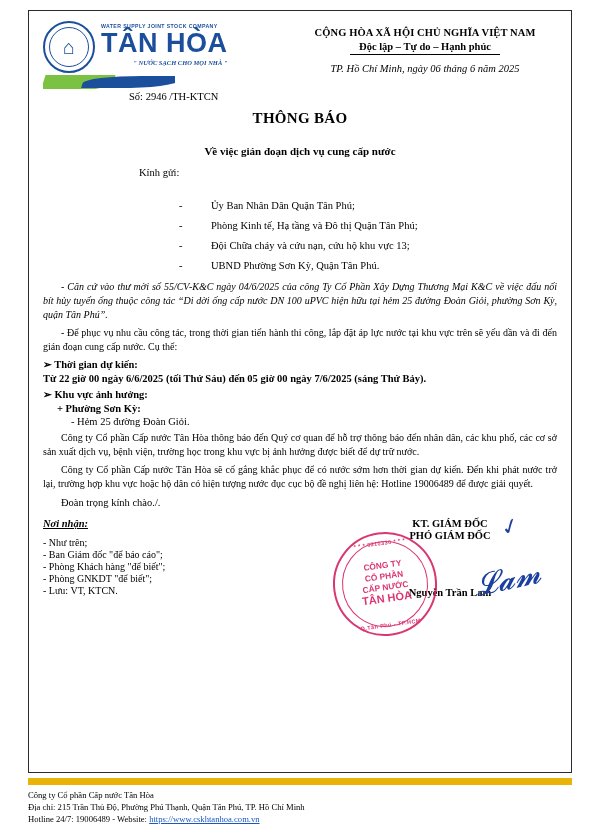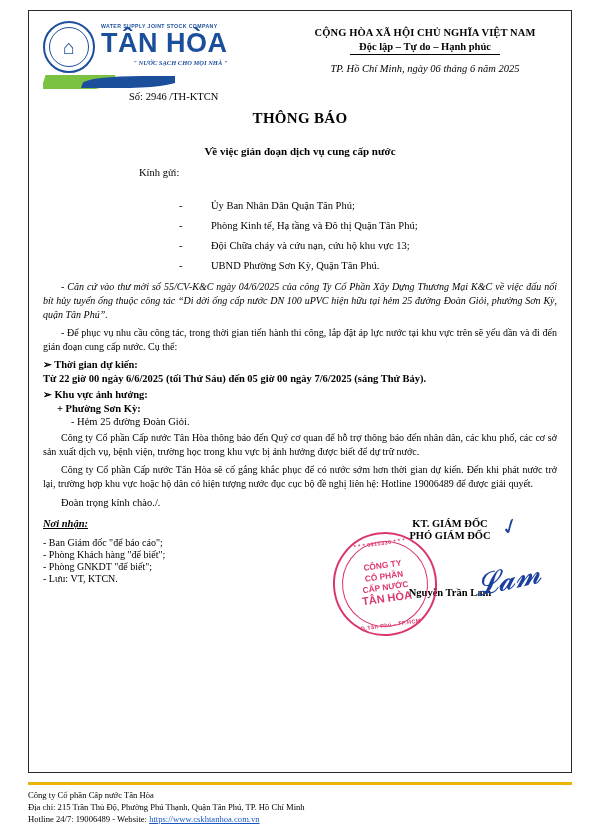--- a/index.html
+++ b/index.html
@@ -171,21 +171,21 @@
     font-style:italic;
   }
   .ink2 {
     position:absolute; right:38px; top:-4px;
     font-size:22px; color:#1a3fa0; transform:rotate(-20deg);
   }
 
   
   .footer {
     position:absolute; left:28px; right:28px; bottom:8px;
-    border-top:3px solid #eab308;
+    border-top:7px solid #eab308;
     padding-top:4px;
     font-size:8.6px; line-height:12px;
     font-family:"Liberation Serif", serif;
   }
   .footer a { color:#1a56c4; text-decoration:underline; }
 </style>
 </head>
 <body>
 
 <div class="page">
@@ -243,20 +243,21 @@
 
       <p class="para ind">Công ty Cổ phần Cấp nước Tân Hòa thông báo đến Quý cơ quan để hỗ trợ thông báo đến nhân dân, các khu phố, các cơ sở sản xuất dịch vụ, bệnh viện, trường học trong khu vực bị ảnh hưởng được biết để dự trữ nước.</p>
       <p class="para ind">Công ty Cổ phần Cấp nước Tân Hòa sẽ cố gắng khắc phục để có nước sớm hơn thời gian dự kiến. Đến khi phát nước trở lại, trường hợp khu vực hoặc hộ dân có hiện tượng nước đục cục bộ đề nghị liên hệ: Hotline 19006489 để được giải quyết.</p>
       <p class="closing">Đoàn trọng kính chào./.</p>
     </div>
 
     <div class="sigrow">
       <div class="noinhan">
         <div class="noinhan-t"><u>Nơi nhận:</u></div>
         <ul>
+          <li>Như trên;</li>
           <li>Ban Giám đốc "để báo cáo";</li>
           <li>Phòng Khách hàng "để biết";</li>
           <li>Phòng GNKDT "để biết";</li>
           <li>Lưu: VT, KTCN.</li>
         </ul>
       </div>
       <div class="sigblock">
         <div class="sig-l1">KT. GIÁM ĐỐC</div>
         <div class="sig-l2">PHÓ GIÁM ĐỐC</div>
 

